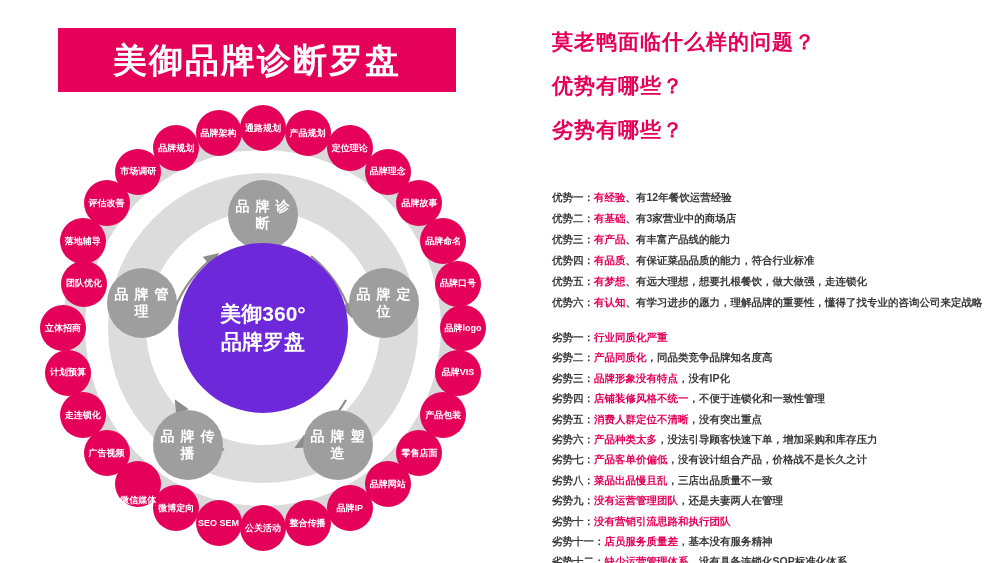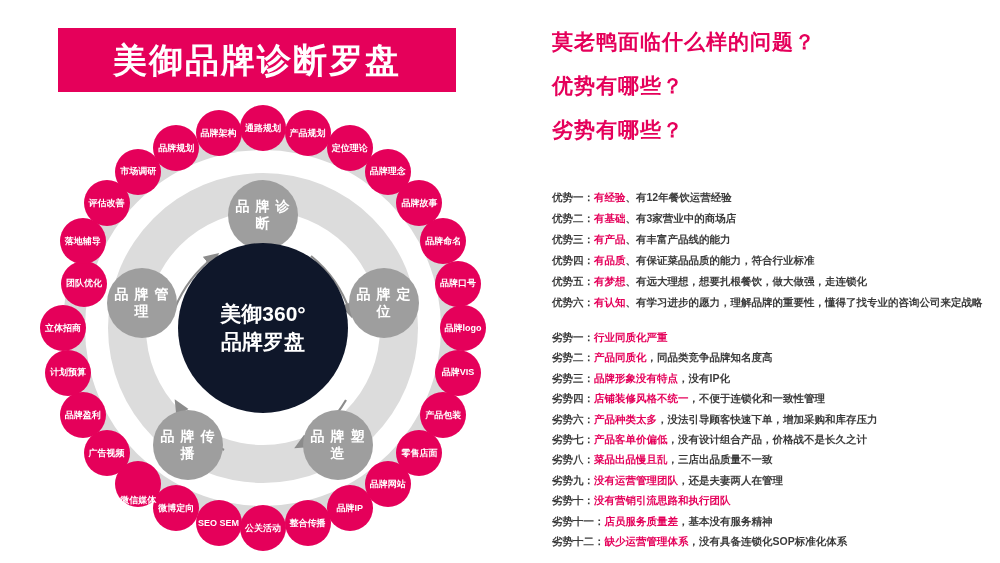--- a/index.html
+++ b/index.html
@@ -65,21 +65,21 @@
   #ring-core-white {
     left: 118px; top: 111px;
     width: 234px; height: 234px;
     background: #ffffff;
   }
   #core {
     position: absolute;
     left: 150px; top: 143px;
     width: 170px; height: 170px;
     border-radius: 50%;
-    background: #0f172a;
+    background: #6d28d9;
     display: flex;
     flex-direction: column;
     align-items: center;
     justify-content: center;
     color: #fff;
     font-weight: bold;
     font-size: 21px;
     line-height: 1.35;
   }
 
@@ -249,21 +249,21 @@
         <div class="petal" style="left: 125.2px; top: 385.2px;">
           <span>微博定向</span>
         </div>
         <div class="petal" style="left: 87.3px; top: 361.4px; align-items: flex-end;">
           <span>微信媒体</span>
         </div>
         <div class="petal" style="left: 55.6px; top: 329.7px;">
           <span>广告视频</span>
         </div>
         <div class="petal" style="left: 31.8px; top: 291.8px;">
-          <span>品牌盈利</span>
+          <span>走连锁化</span>
         </div>
         <div class="petal" style="left: 17px; top: 249.5px;">
           <span>计划预算</span>
         </div>
         <div class="petal" style="left: 12px; top: 205px;">
           <span>立体招商</span>
         </div>
         <div class="petal" style="left: 17px; top: 160.5px; margin-left: 16px;">
           <span>团队优化</span>
         </div>
@@ -299,20 +299,21 @@
       <div class="item"><span class="lbl">优势三：</span><span class="hl">有产品</span><span class="rest">、有丰富产品线的能力</span></div>
       <div class="item"><span class="lbl">优势四：</span><span class="hl">有品质</span><span class="rest">、有保证菜品品质的能力，符合行业标准</span></div>
       <div class="item"><span class="lbl">优势五：</span><span class="hl">有梦想</span><span class="rest">、有远大理想，想要扎根餐饮，做大做强，走连锁化</span></div>
       <div class="item"><span class="lbl">优势六：</span><span class="hl">有认知</span><span class="rest">、有学习进步的愿力，理解品牌的重要性，懂得了找专业的咨询公司来定战略</span></div>
     </div>
   <div id="dis-list" class="dis">
       <div class="item"><span class="lbl">劣势一：</span><span class="hl">行业同质化严重</span><span class="rest"></span></div>
       <div class="item"><span class="lbl">劣势二：</span><span class="hl">产品同质化</span><span class="rest">，同品类竞争品牌知名度高</span></div>
       <div class="item"><span class="lbl">劣势三：</span><span class="hl">品牌形象没有特点</span><span class="rest">，没有IP化</span></div>
       <div class="item"><span class="lbl">劣势四：</span><span class="hl">店铺装修风格不统一</span><span class="rest">，不便于连锁化和一致性管理</span></div>
+      <div class="item"><span class="lbl">劣势五：</span><span class="hl">消费人群定位不清晰</span><span class="rest">，没有突出重点</span></div>
       <div class="item"><span class="lbl">劣势六：</span><span class="hl">产品种类太多</span><span class="rest">，没法引导顾客快速下单，增加采购和库存压力</span></div>
       <div class="item"><span class="lbl">劣势七：</span><span class="hl">产品客单价偏低</span><span class="rest">，没有设计组合产品，价格战不是长久之计</span></div>
       <div class="item"><span class="lbl">劣势八：</span><span class="hl">菜品出品慢且乱</span><span class="rest">，三店出品质量不一致</span></div>
       <div class="item"><span class="lbl">劣势九：</span><span class="hl">没有运营管理团队</span><span class="rest">，还是夫妻两人在管理</span></div>
       <div class="item"><span class="lbl">劣势十：</span><span class="hl">没有营销引流思路和执行团队</span><span class="rest"></span></div>
       <div class="item"><span class="lbl">劣势十一：</span><span class="hl">店员服务质量差</span><span class="rest">，基本没有服务精神</span></div>
       <div class="item"><span class="lbl">劣势十二：</span><span class="hl">缺少运营管理体系</span><span class="rest">，没有具备连锁化SOP标准化体系</span></div>
     </div>
 </div>
 

